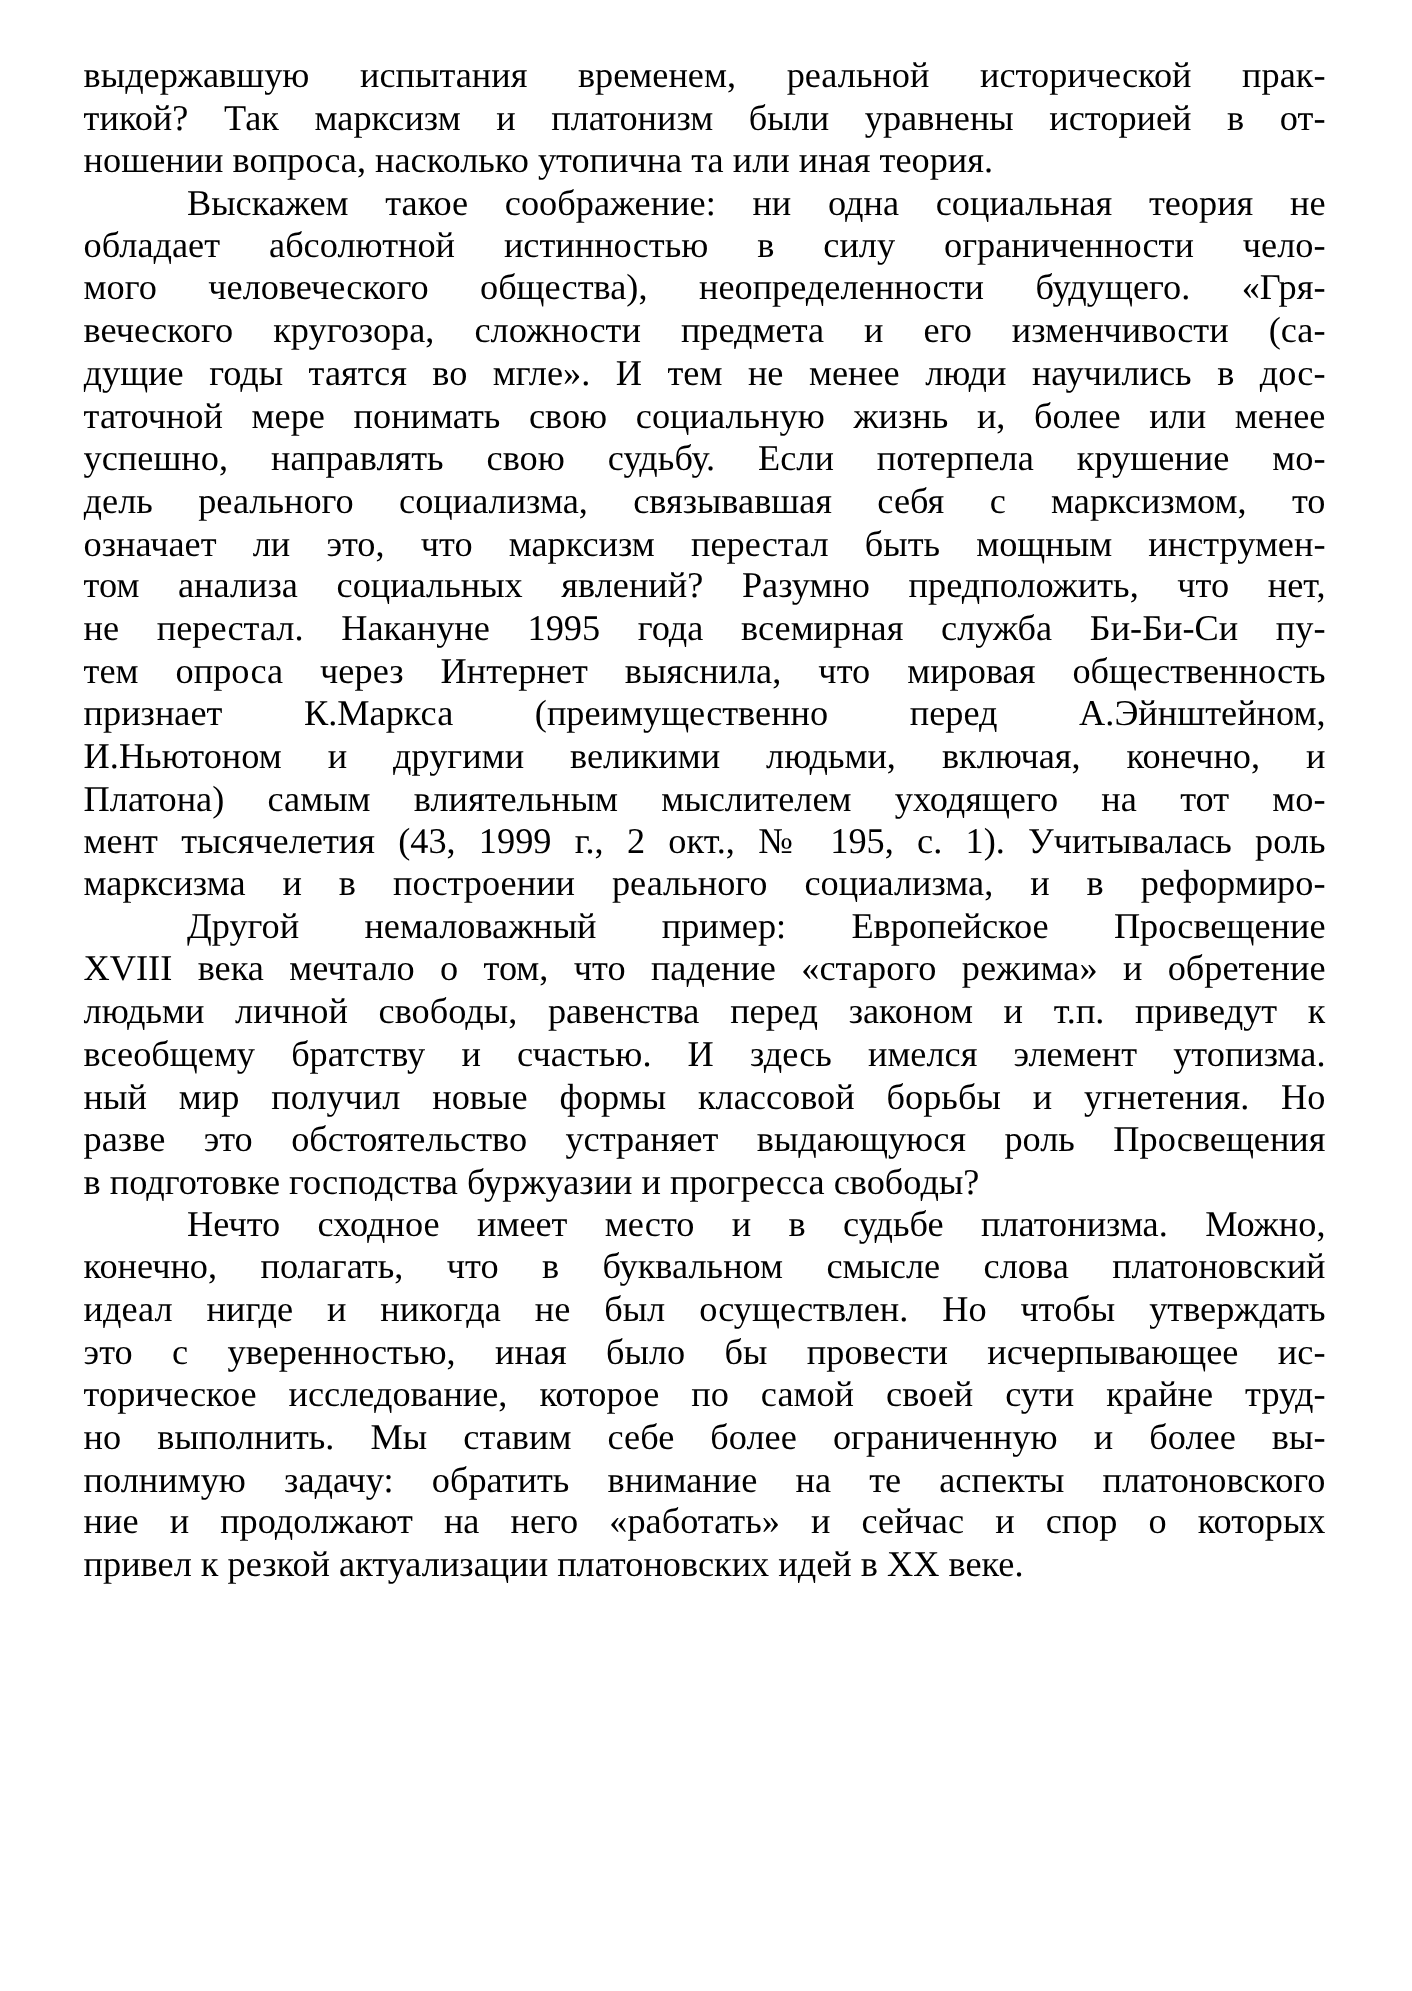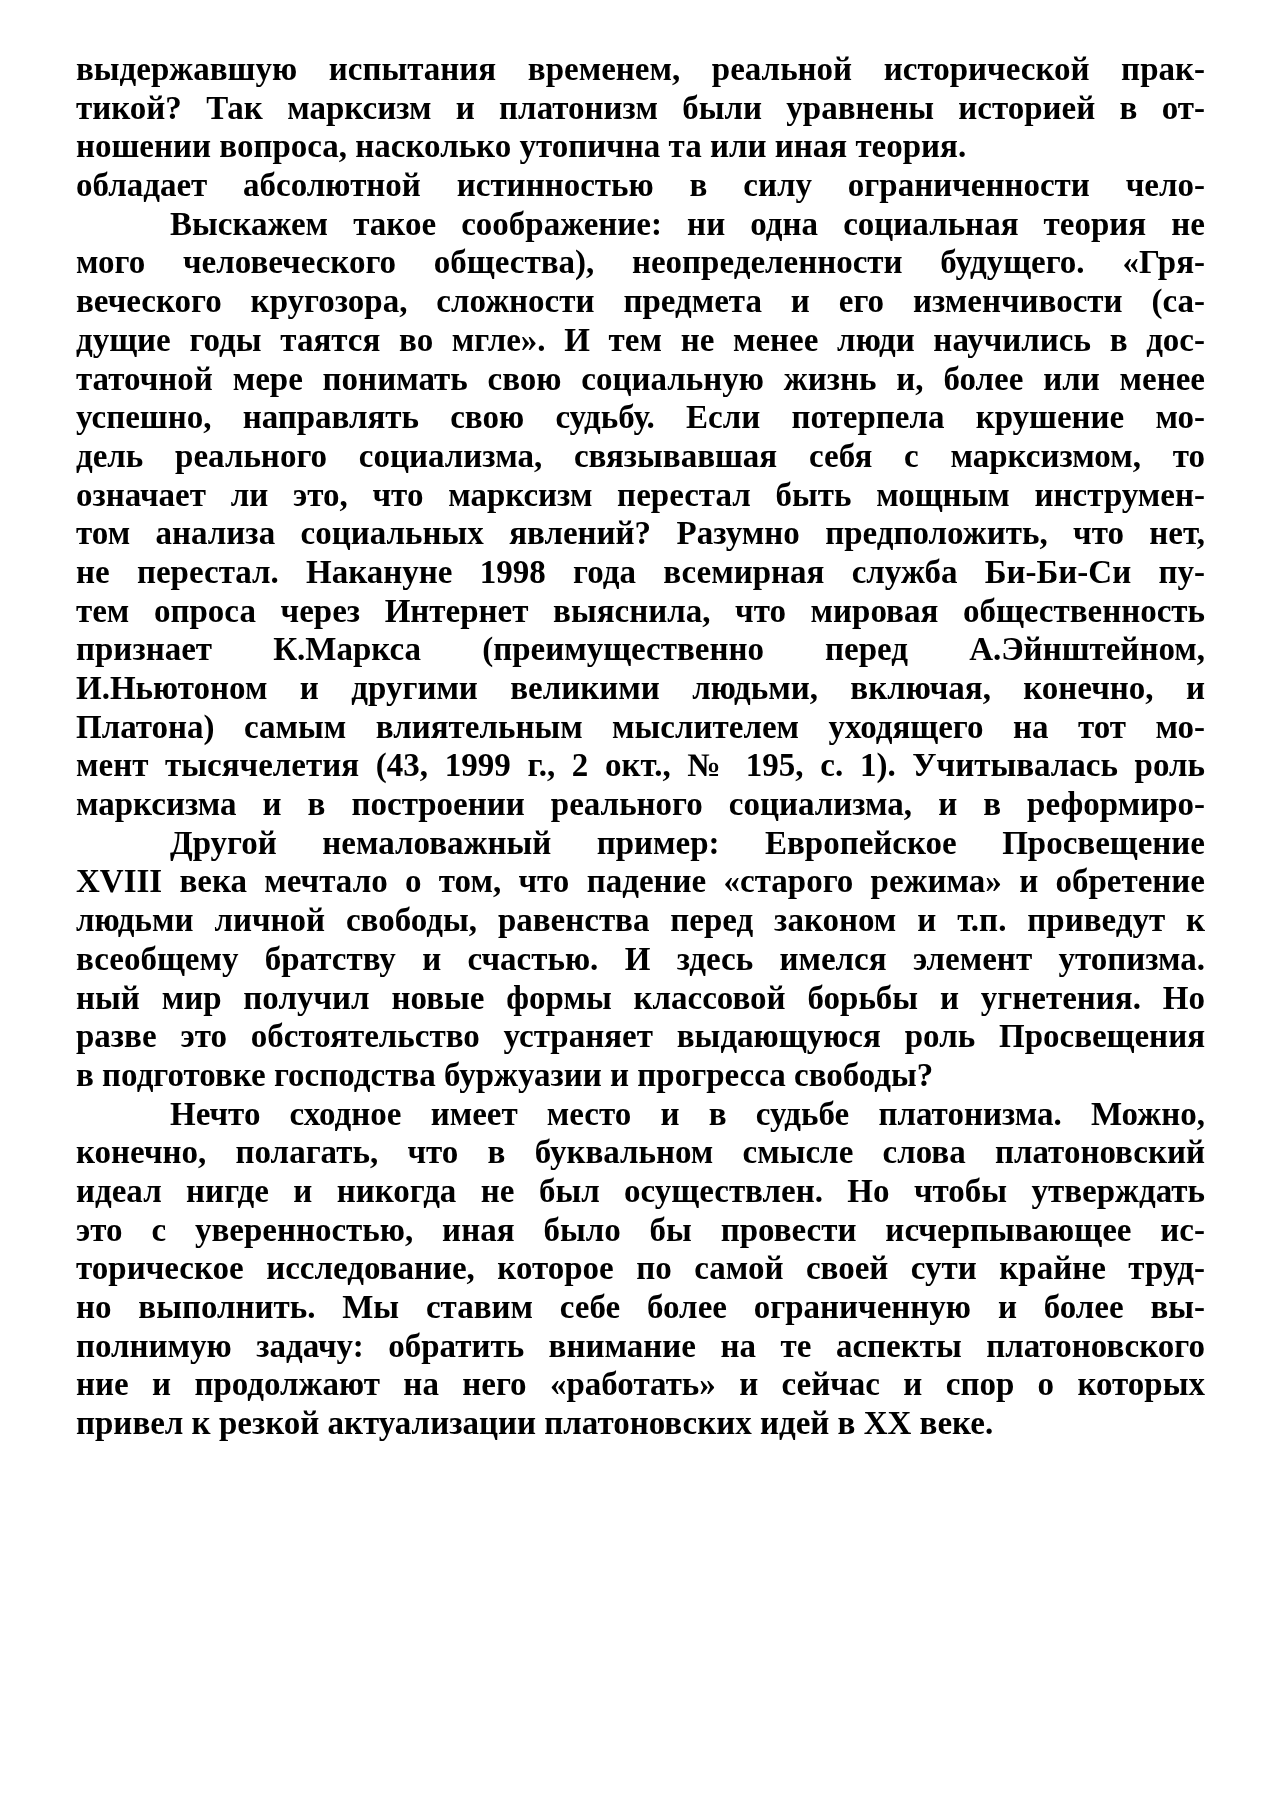--- a/index.html
+++ b/index.html
@@ -20,21 +20,20 @@
     top: 50px;
     width: 1129px;
     color: #000000;
     font-family: "Liberation Serif", "DejaVu Serif", serif;
     font-size: 33px;
     font-weight: normal;
   }
   .para {
     margin: 0;
     padding: 0;
-    font-weight: bold;
   }
   .ln {
     height: 38.7px;
     line-height: 38.7px;
     text-align: justify;
     text-align-last: justify;
     white-space: normal;
     overflow: hidden;
   }
   .ln.ind {
@@ -50,31 +49,31 @@
 <div class="page">
   <div class="text-block">
 
     <div class="para">
       <div class="ln">выдержавшую испытания временем, реальной исторической прак-</div>
       <div class="ln">тикой? Так марксизм и платонизм были уравнены историей в от-</div>
       <div class="ln end">ношении вопроса, насколько утопична та или иная теория.</div>
     </div>
 
     <div class="para">
+      <div class="ln ind">Выскажем такое соображение: ни одна социальная теория не</div>
       <div class="ln">обладает абсолютной истинностью в силу ограниченности чело-</div>
-      <div class="ln ind">Выскажем такое соображение: ни одна социальная теория не</div>
       <div class="ln">мого человеческого общества), неопределенности будущего. «Гря-</div>
       <div class="ln">веческого кругозора, сложности предмета и его изменчивости (са-</div>
       <div class="ln">дущие годы таятся во мгле». И тем не менее люди научились в дос-</div>
       <div class="ln">таточной мере понимать свою социальную жизнь и, более или менее</div>
       <div class="ln">успешно, направлять свою судьбу. Если потерпела крушение мо-</div>
       <div class="ln">дель реального социализма, связывавшая себя с марксизмом, то</div>
       <div class="ln">означает ли это, что марксизм перестал быть мощным инструмен-</div>
       <div class="ln">том анализа социальных явлений? Разумно предположить, что нет,</div>
-      <div class="ln">не перестал. Накануне 1998 года всемирная служба Би-Би-Си пу-</div>
+      <div class="ln">не перестал. Накануне 1995 года всемирная служба Би-Би-Си пу-</div>
       <div class="ln">тем опроса через Интернет выяснила, что мировая общественность</div>
       <div class="ln">признает К.Маркса (преимущественно перед А.Эйнштейном,</div>
       <div class="ln">И.Ньютоном и другими великими людьми, включая, конечно, и</div>
       <div class="ln">Платона) самым влиятельным мыслителем уходящего на тот мо-</div>
       <div class="ln">мент тысячелетия (43, 1999 г., 2 окт., № 195, с. 1). Учитывалась роль</div>
       <div class="ln">марксизма и в построении реального социализма, и в реформиро-</div>
     </div>
 
     <div class="para">
       <div class="ln ind">Другой немаловажный пример: Европейское Просвещение</div>

